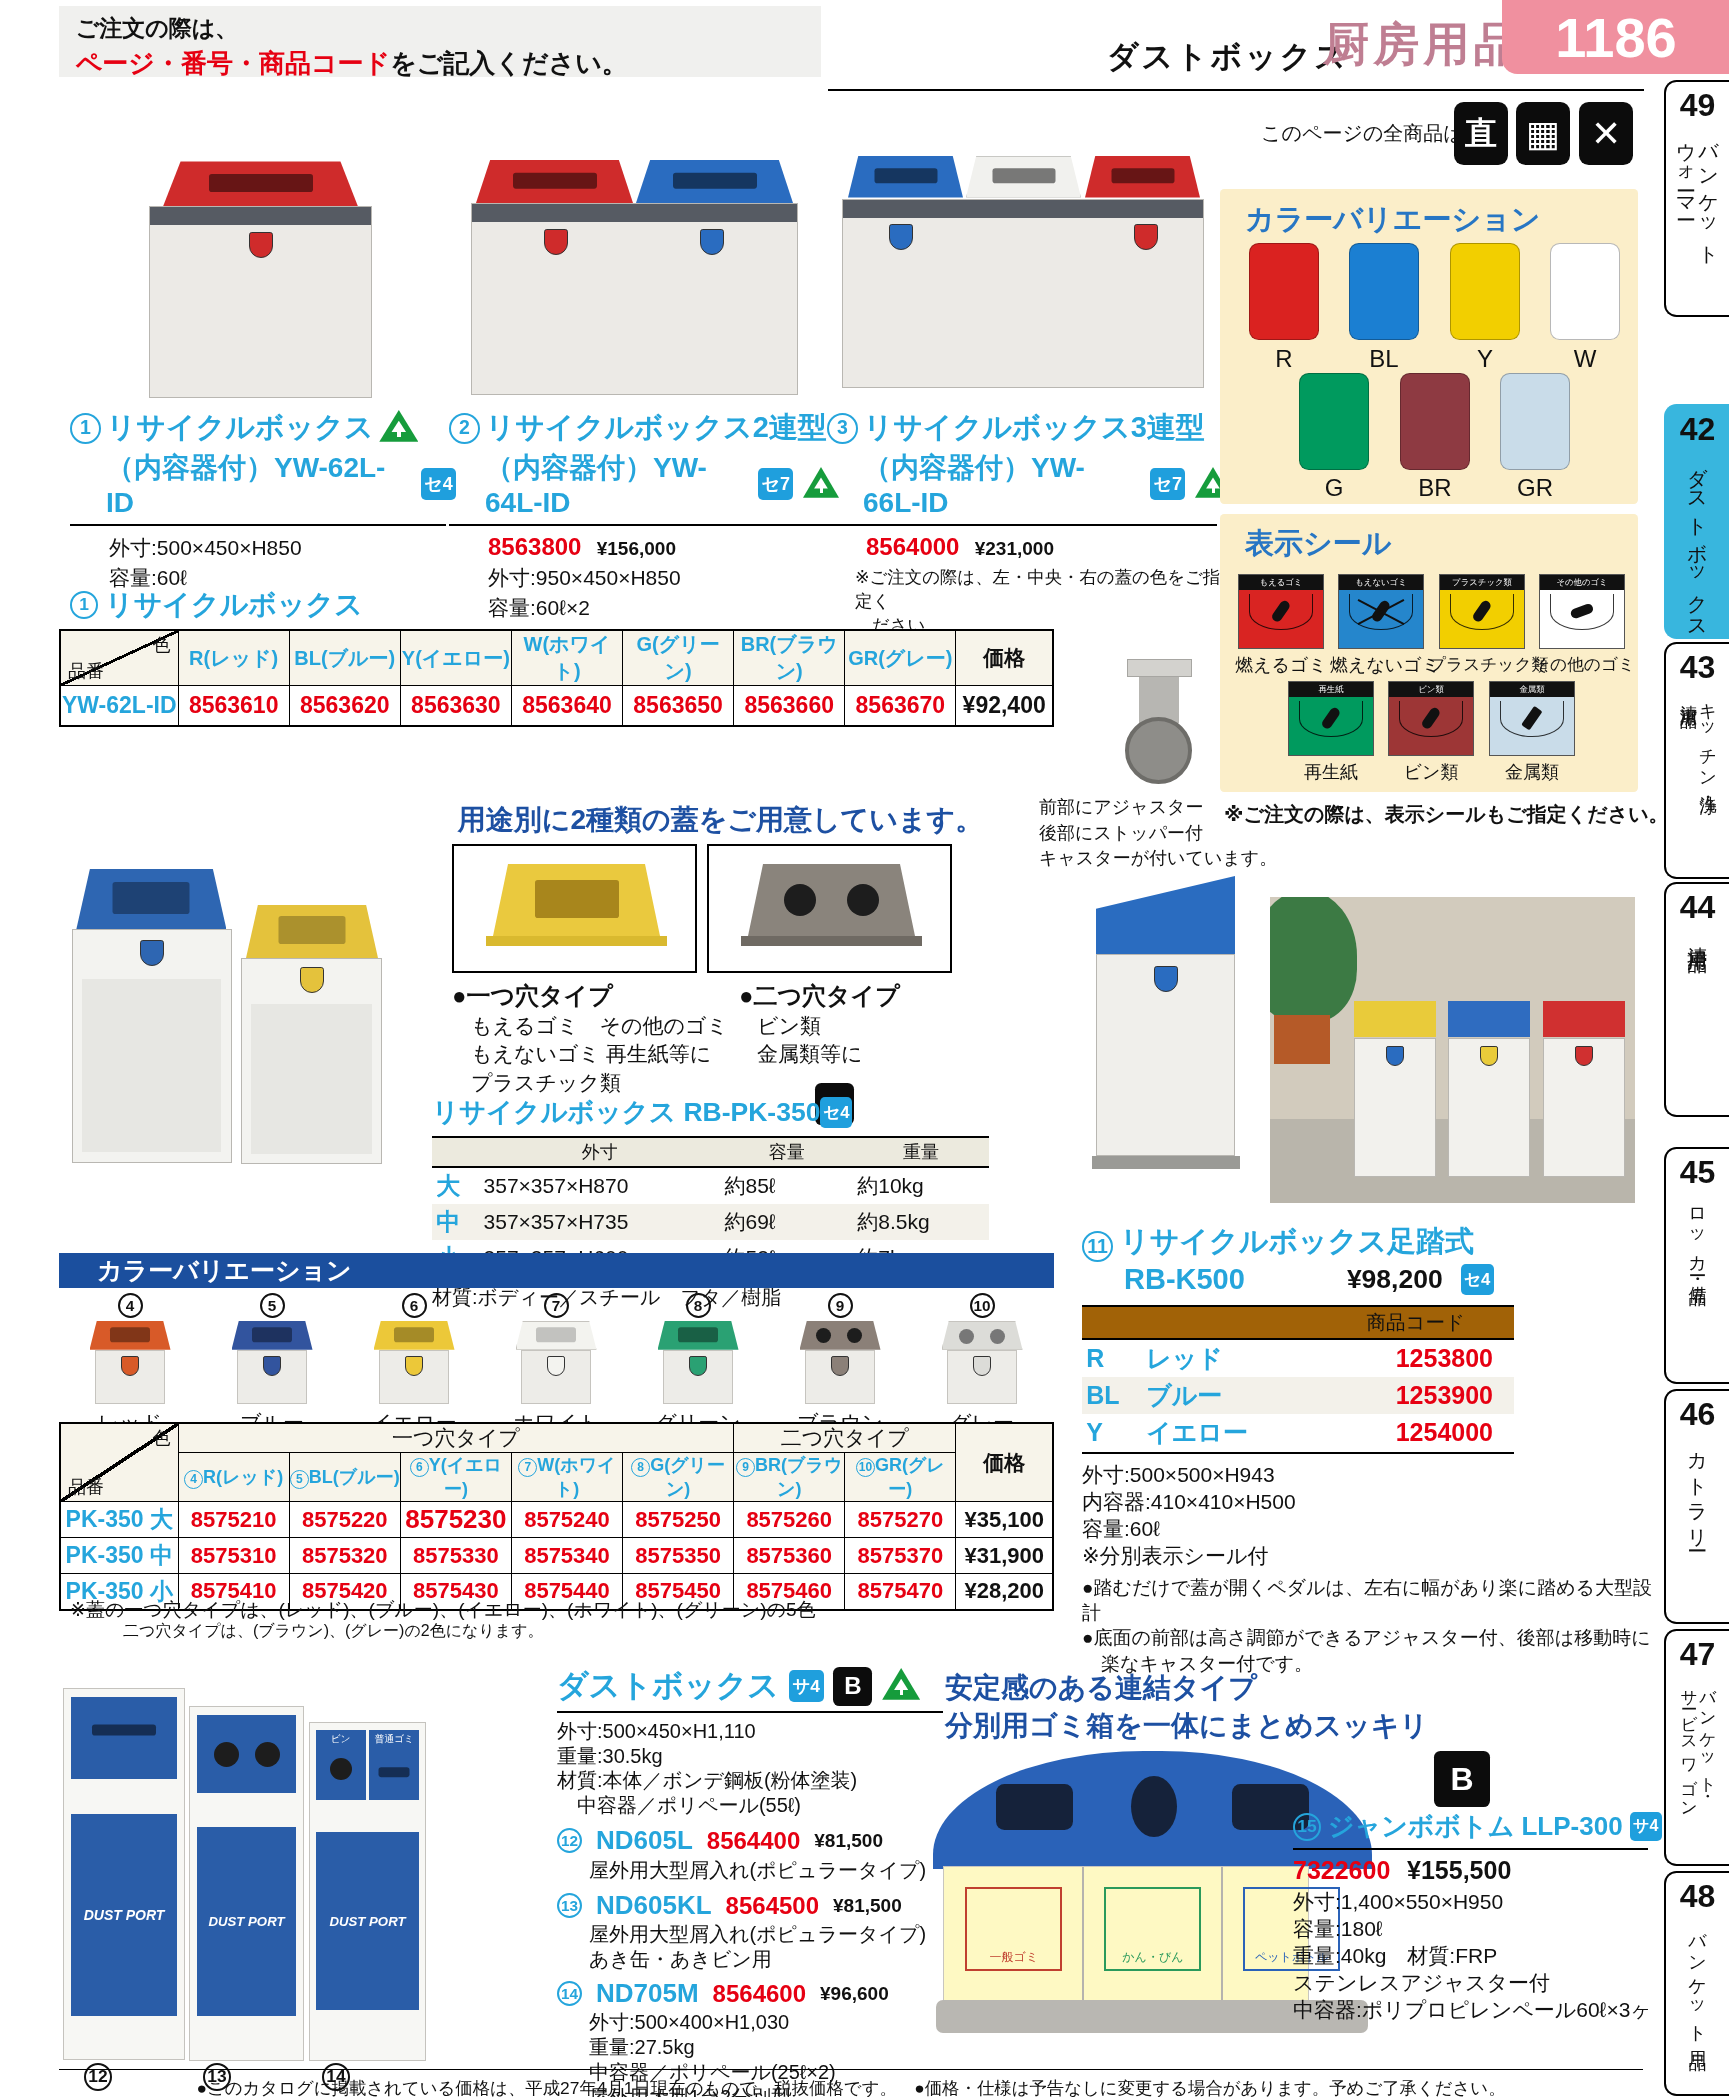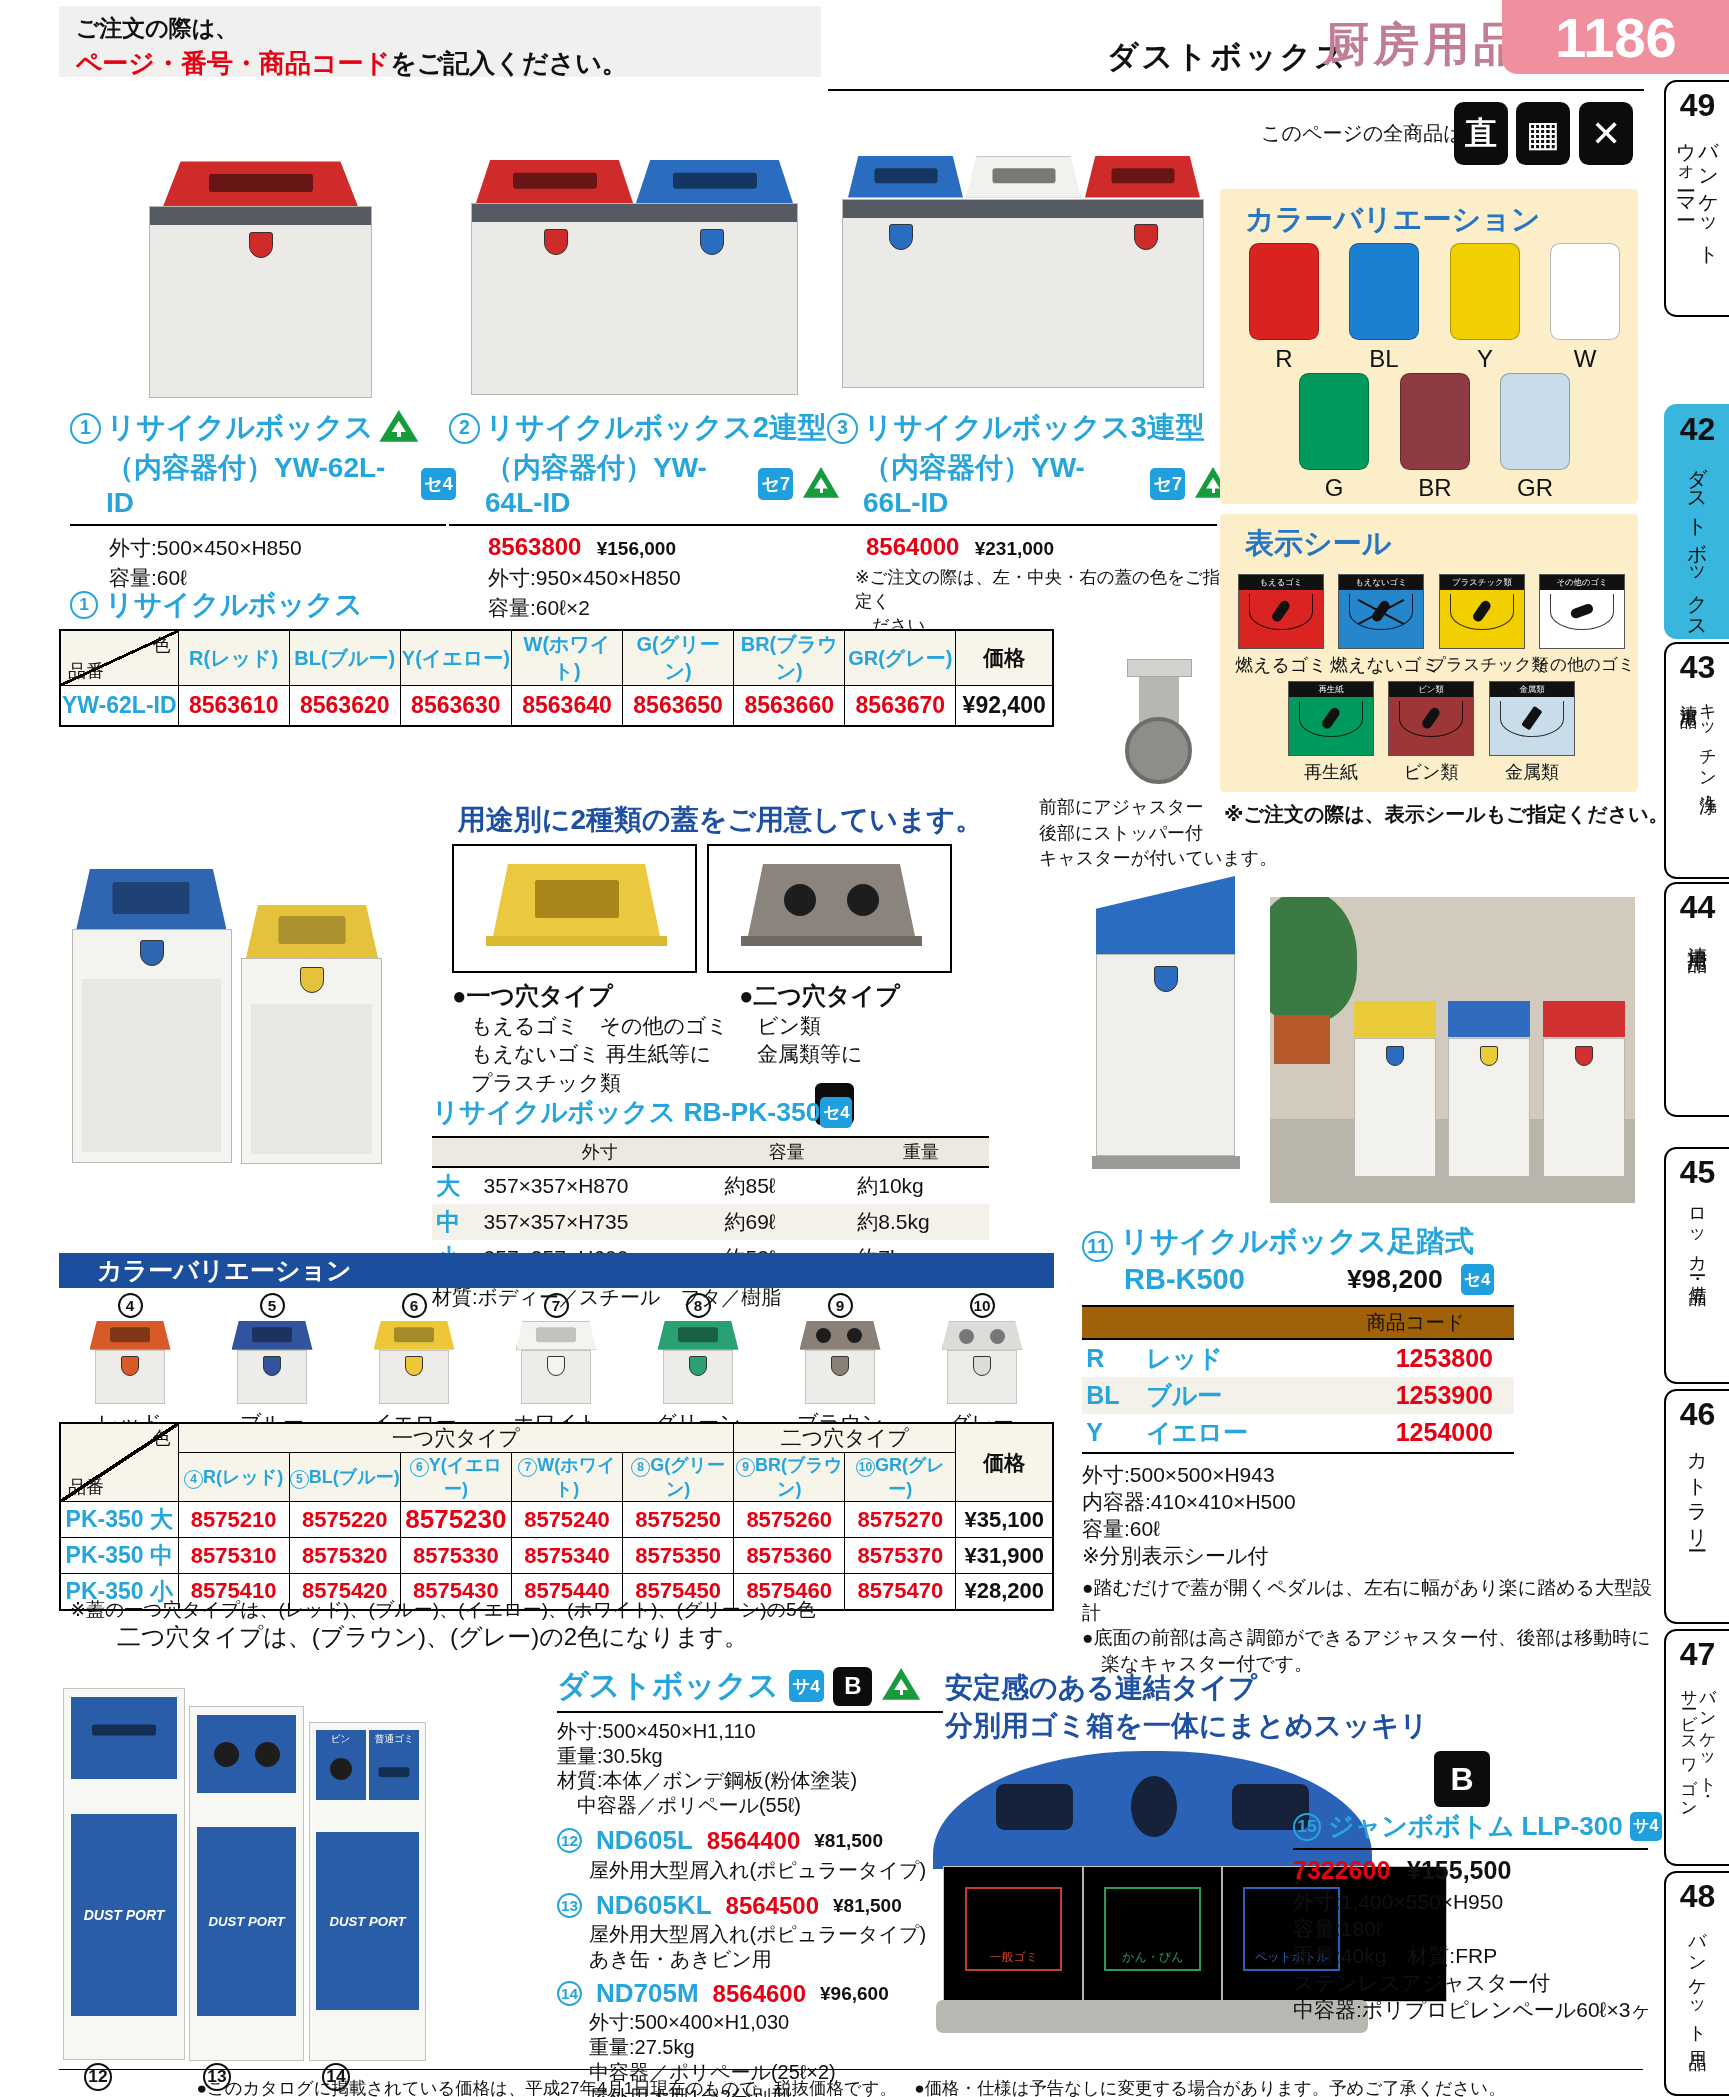--- a/index.html
+++ b/index.html
@@ -581,21 +581,21 @@
       <td class="b red" style="font-size:22px">8575430</td>
       <td class="b red" style="font-size:22px">8575440</td>
       <td class="b red" style="font-size:22px">8575450</td>
       <td class="b red" style="font-size:22px">8575460</td>
       <td class="b red" style="font-size:22px">8575470</td>
       <td class="b" style="font-size:22px">¥28,200</td>
     </tr>
   </tbody>
     </table>
   <div class="abs" style="left:70px;top:1597px;font-size:19px">※蓋の一つ穴タイプは、(レッド)、(ブルー)、(イエロー)、(ホワイト)、(グリーン)の5色</div>
-  <div class="abs" style="left:117px;top:1621px;font-size:24px">二つ穴タイプは、(ブラウン)、(グレー)の2色になります。</div>
+  <div class="abs" style="left:123px;top:1621px;font-size:16px">二つ穴タイプは、(ブラウン)、(グレー)の2色になります。</div>
 
   <div class="abs" style="left:1082px;top:869px;width:167px;height:312px">
     <div style="position:absolute;left:14px;top:7px;width:139px;height:78px;background:#2a6cc0;clip-path:polygon(0 42%,100% 0,100% 100%,0 100%)"></div>
     <div class="bbody" style="left:14px;top:85px;width:139px;height:202px;background:#f0efeb">
       <span class="shield" style="top:11px;background:#2a6cc0"><span class="sb"></span></span>
     </div>
     <div style="position:absolute;left:9.7px;top:287px;width:148px;height:12.5px;background:#9a9a96"></div>
   </div>
   <div class="abs" style="left:1270px;top:897px;width:365px;height:306px;background:#d2cbbd;overflow:hidden">
     <div style="position:absolute;left:0;bottom:0;width:100%;height:84px;background:#b9b5ab"></div>
@@ -745,21 +745,21 @@
 
   <div class="abs b blueh" style="left:945px;top:1669px;font-size:28px">安定感のある連結タイプ</div>
   <div class="abs b blueh" style="left:945px;top:1707px;font-size:28px">分別用ゴミ箱を一体にまとめスッキリ</div>
 
   <div class="abs" style="left:926px;top:1751px;width:452px;height:303px">
     <div style="position:absolute;left:7px;top:0;width:439px;height:118px;background:#2a62b8;border-radius:48% 48% 0 0/ 88% 88% 0 0">
       <span style="position:absolute;left:63px;top:33px;width:77px;height:46px;background:#15223a;border-radius:8.4px"></span>
       <span style="position:absolute;left:198px;top:25px;width:46px;height:61px;background:#15223a;border-radius:50%"></span>
       <span style="position:absolute;left:299px;top:33px;width:77px;height:46px;background:#15223a;border-radius:8.4px"></span>
     </div>
-    <div style="position:absolute;left:17.4px;top:115px;width:504px;height:136px;background:#000000;border:1.4px solid #c8c6c0">
+    <div style="position:absolute;left:17.4px;top:115px;width:366px;height:136px;background:#fef9c3;border:1.4px solid #c8c6c0">
       <span style="position:absolute;left:138px;top:0;width:1.4px;height:100%;background:#b5b3ae"></span>
       <span style="position:absolute;left:277px;top:0;width:1.4px;height:100%;background:#b5b3ae"></span>
       <div style="position:absolute;left:21px;top:19.5px;width:97px;height:84px;border:2.1px solid #c04030;display:flex;align-items:flex-end;justify-content:center">
         <span style="font-size:12px;color:#c04030;padding-bottom:2.8px">一般ゴミ</span>
       </div>
       <div style="position:absolute;left:160px;top:19.5px;width:97px;height:84px;border:2.1px solid #2a9a5c;display:flex;align-items:flex-end;justify-content:center">
         <span style="font-size:12px;color:#2a9a5c;padding-bottom:2.8px">かん・びん</span>
       </div>
       <div style="position:absolute;left:299px;top:19.5px;width:97px;height:84px;border:2.1px solid #2a62b8;display:flex;align-items:flex-end;justify-content:center">
         <span style="font-size:12px;color:#2a62b8;padding-bottom:2.8px">ペットボトル</span>

